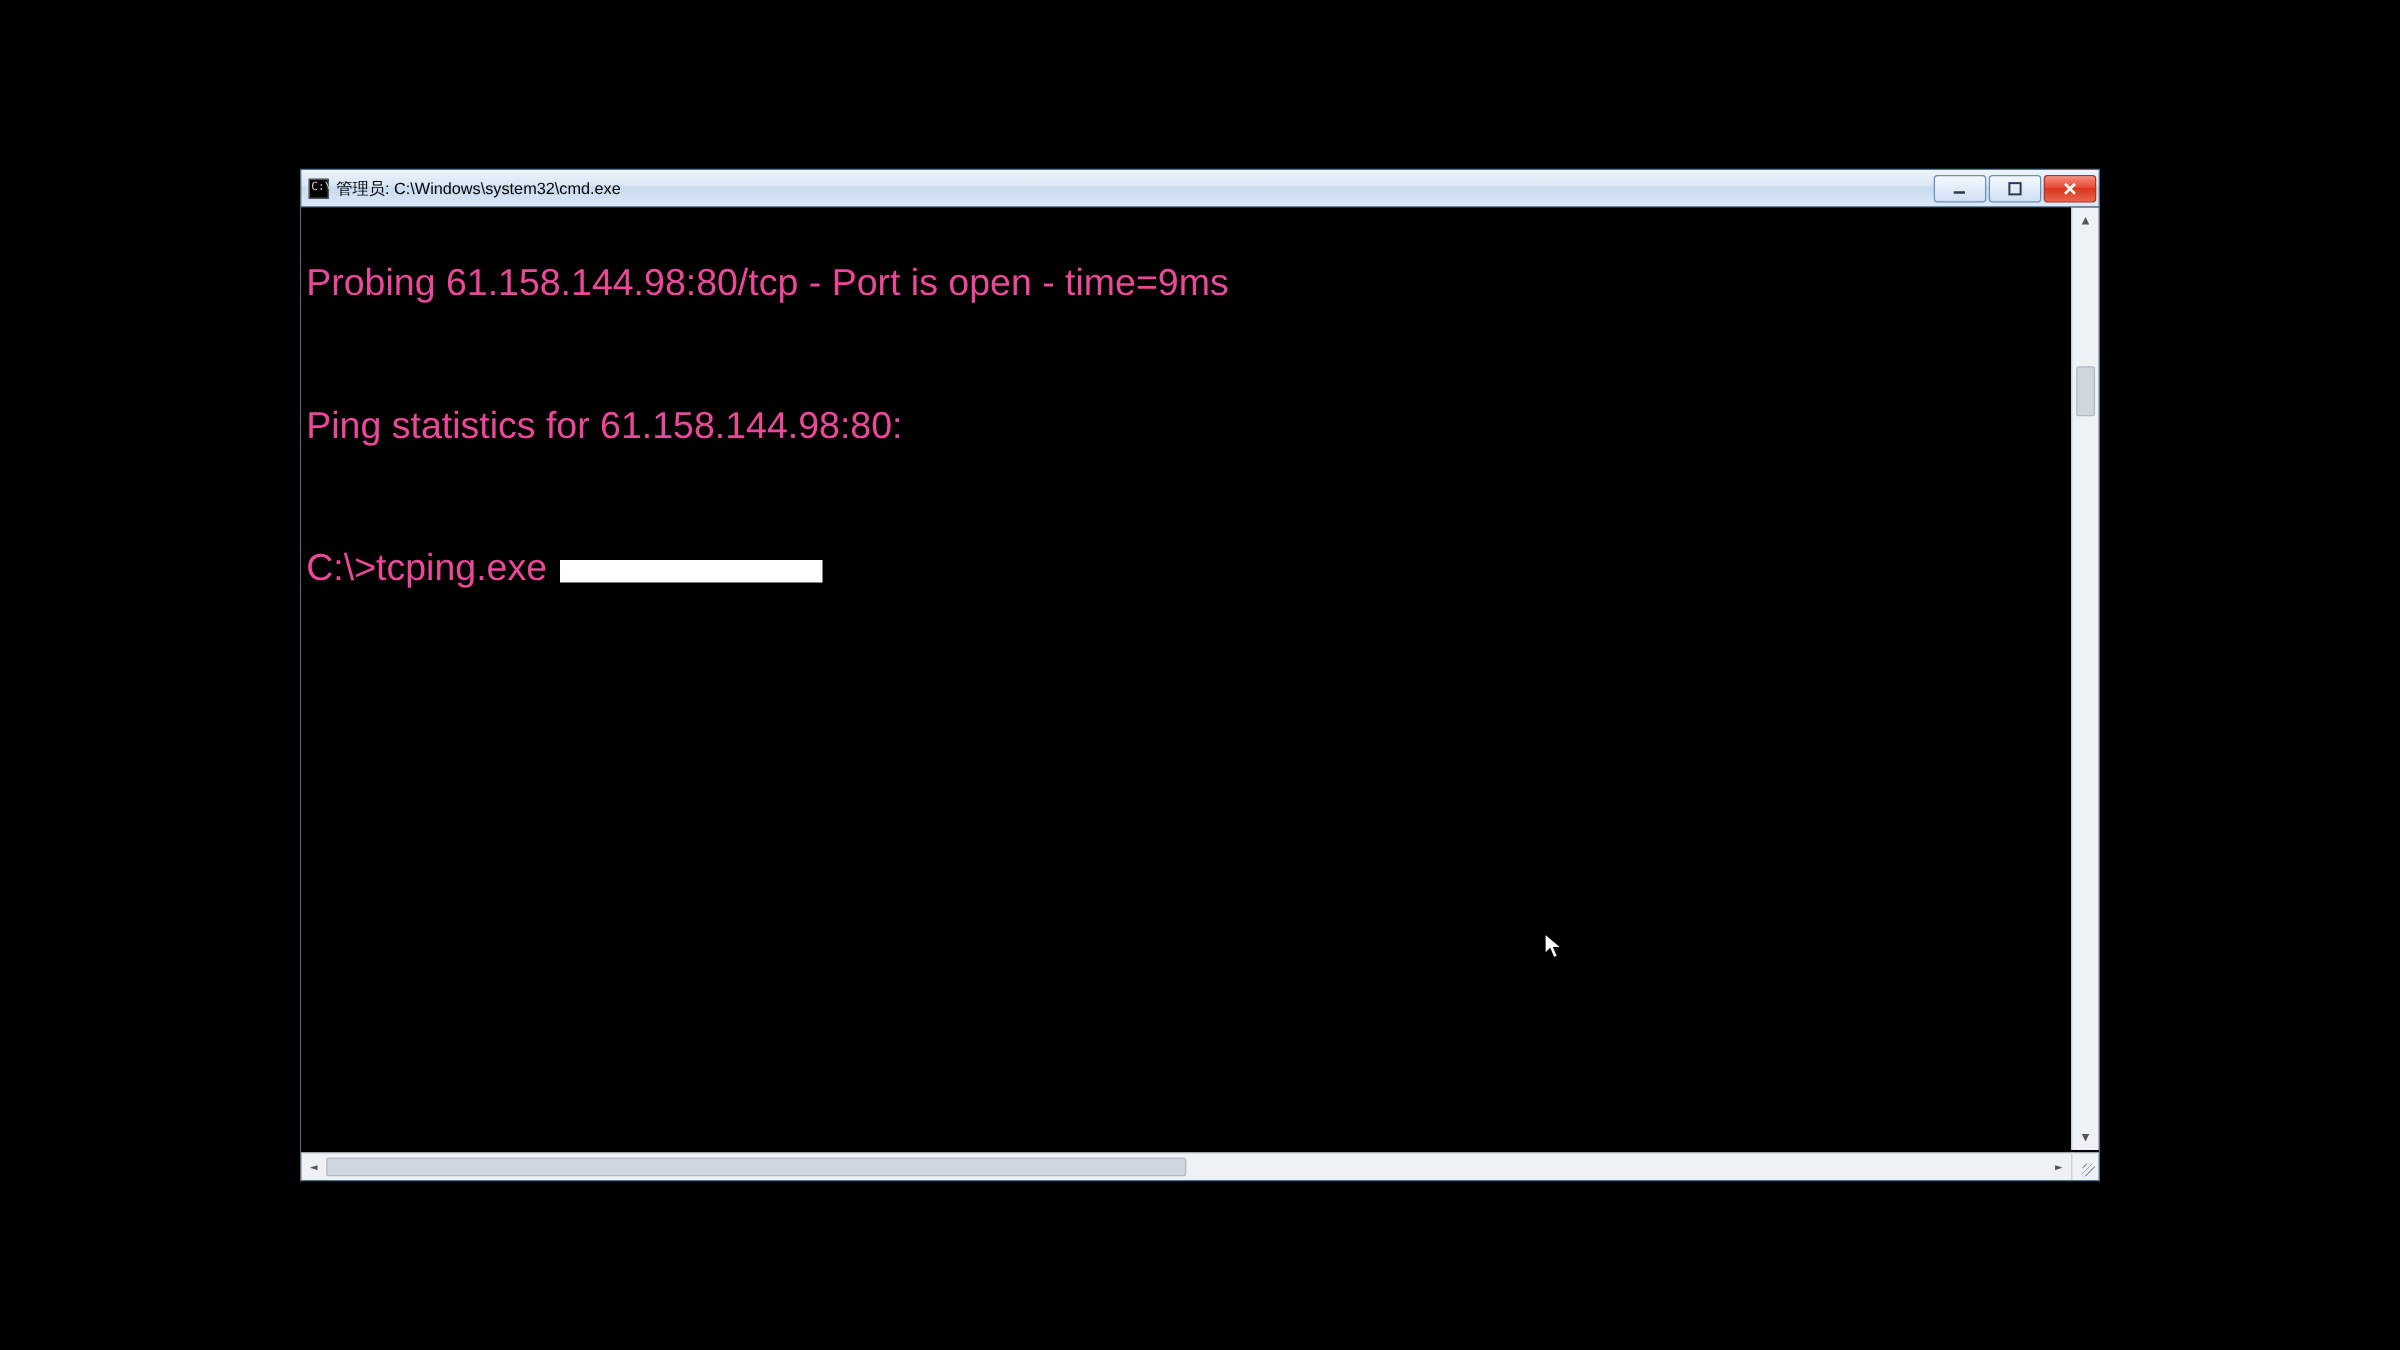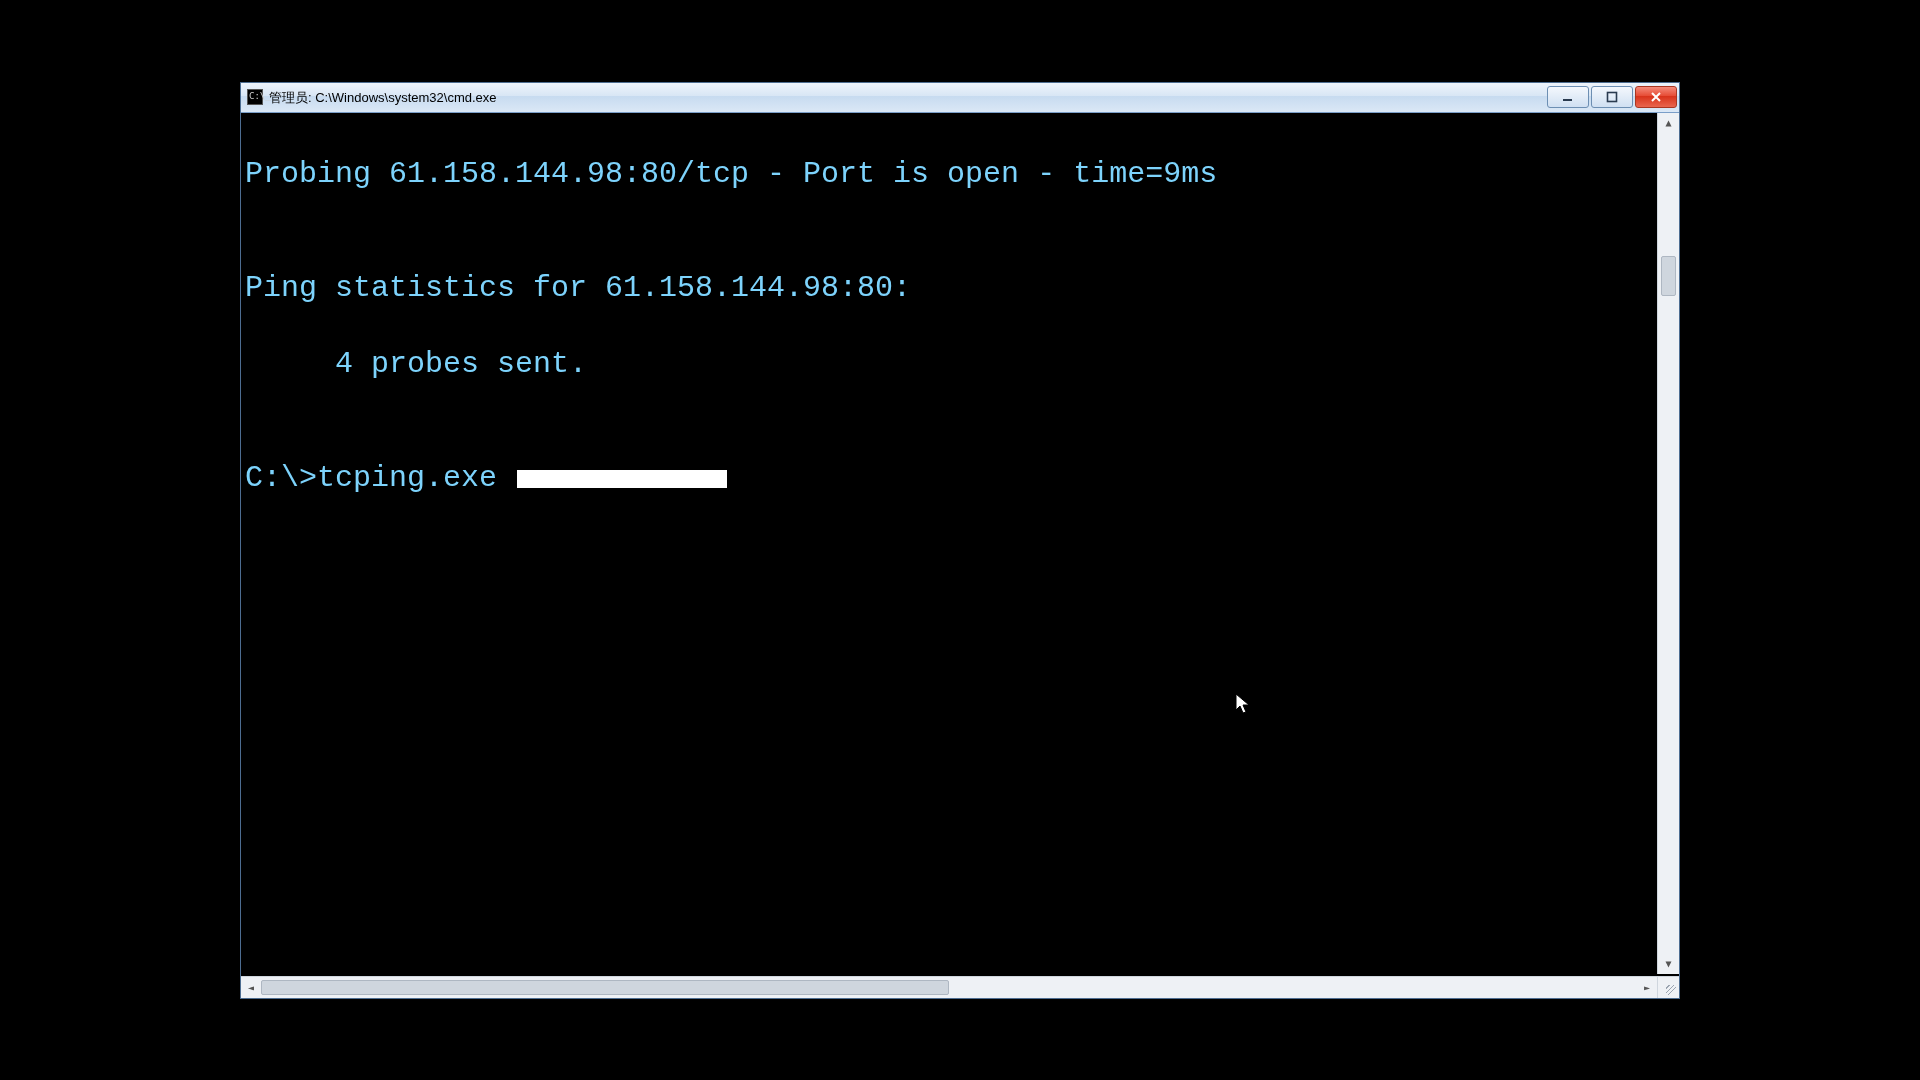--- a/index.html
+++ b/index.html
@@ -1,18 +1,18 @@
 <!DOCTYPE html>
 <html><head>
 <meta charset="utf-8">
 <style>
   * { margin: 0; padding: 0; box-sizing: border-box; }
   html, body { width: 1920px; height: 1080px; overflow: hidden; font-family: "SimSun", "NSimSun", monospace; background: #000; }
   .letterbox { width: 1920px; height: 1080px; background: #000; display: flex; align-items: center; justify-content: center; }
-  .viewport { width: 1440px; height: 917px; position: relative; background: #000; }
+  .viewport { width: 1440px; height: 810px; position: relative; background: #000; }
   .window {
     position: absolute; inset: 0;
     border: 1px solid #4d6d91;
     background: #000;
     display: flex; flex-direction: column;
   }
   .titlebar {
     height: 30px;
     background: linear-gradient(to bottom, #eef4fb 0%, #d8e6f5 45%, #c7dbf0 46%, #dbe8f6 100%);
     border-bottom: 1px solid #7a9ec8;
@@ -47,22 +47,22 @@
   .win-btn svg { display: block; }
   .client {
     position: relative;
     flex: 1;
     background: #000;
   }
   .terminal {
     position: absolute;
     left: 4px; right: 24px; top: 4px; bottom: 24px;
     overflow: hidden;
-    color: #7dd3fc;
-    font-family: Liberation Mono, monospace;
+    color: #ec4899;
+    font-family: Liberation Sans, sans-serif;
     font-size: 30px;
     line-height: 38px;
     white-space: pre;
   }
   .terminal .line { display: block; }
   .redact {
     display: inline-block;
     width: 210px; height: 18px;
     background: #fff;
     vertical-align: -2px;
@@ -142,21 +142,20 @@
           </div>
         </div>
       </div>
 
       <div class="client">
 
         <div class="terminal">
 <span class="line">Probing 61.158.144.98:80/tcp - Port is open - time=9ms</span>
 <span class="line"></span>
 <span class="line">Ping statistics for 61.158.144.98:80:</span>
-<span class="line">     4 probes sent.</span>
 <span class="line"></span>
 <span class="line"><span>C:\&gt;tcping.exe </span><span class="redact"></span></span>
 <span class="line"></span>
 
 
 <span class="line"></span>
 
 
 
 

